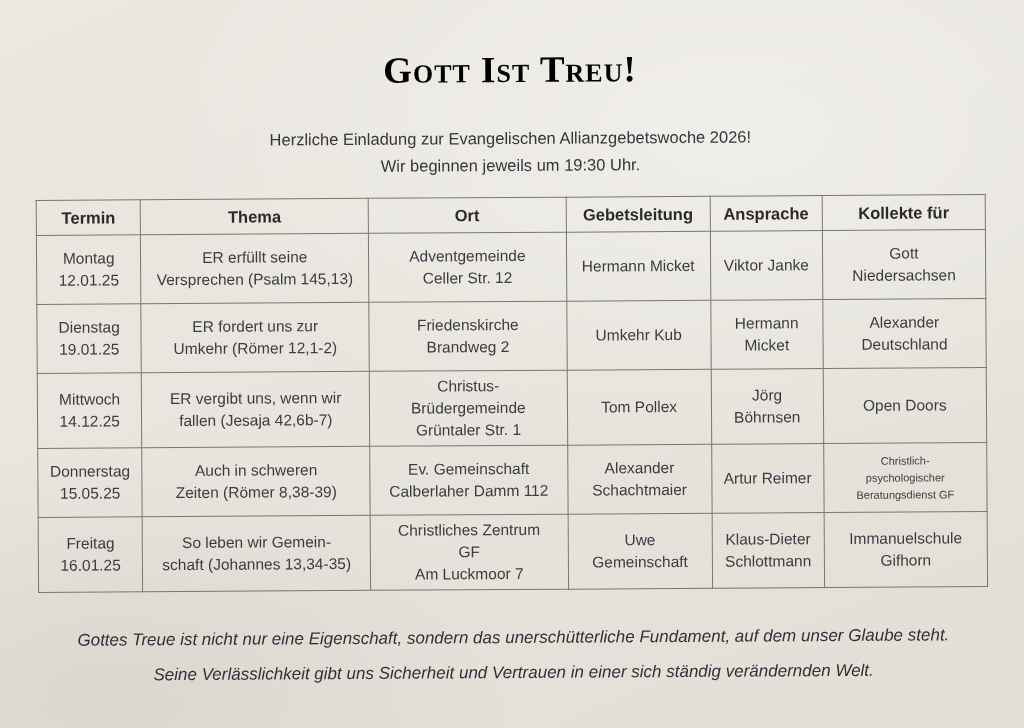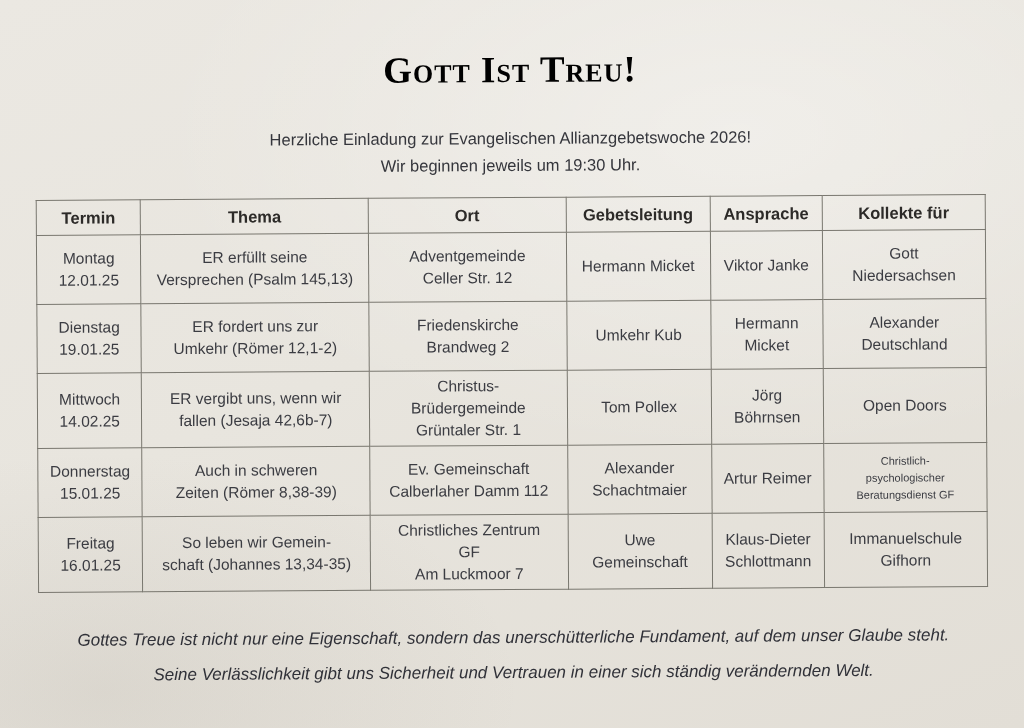--- a/index.html
+++ b/index.html
@@ -139,34 +139,34 @@
         <td>Friedenskirche
 Brandweg 2</td>
         <td>Umkehr Kub</td>
         <td>Hermann
 Micket</td>
         <td>Alexander
 Deutschland</td>
       </tr>
       <tr>
         <td>Mittwoch
-14.02.25</td>
+14.12.25</td>
         <td>ER vergibt uns, wenn wir
 fallen (Jesaja 42,6b-7)</td>
         <td>Christus-
 Brüdergemeinde
 Grüntaler Str. 1</td>
         <td>Tom Pollex</td>
         <td>Jörg
 Böhrnsen</td>
         <td>Open Doors</td>
       </tr>
       <tr>
         <td>Donnerstag
-15.01.25</td>
+15.05.25</td>
         <td>Auch in schweren
 Zeiten (Römer 8,38-39)</td>
         <td>Ev. Gemeinschaft
 Calberlaher Damm 112</td>
         <td>Alexander
 Schachtmaier</td>
         <td>Artur Reimer</td>
         <td class="small">Christlich-
 psychologischer
 Beratungsdienst GF</td>

